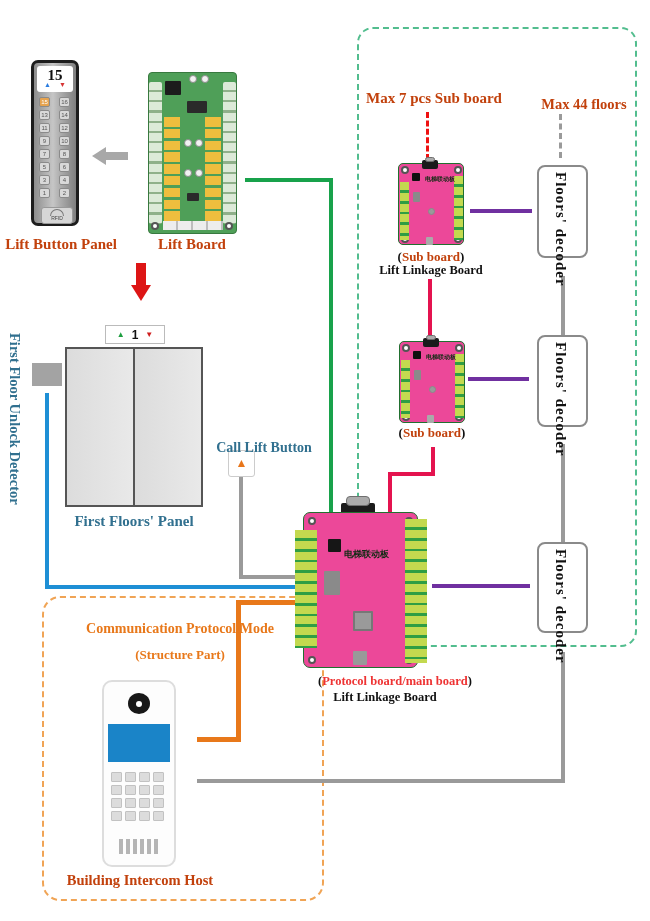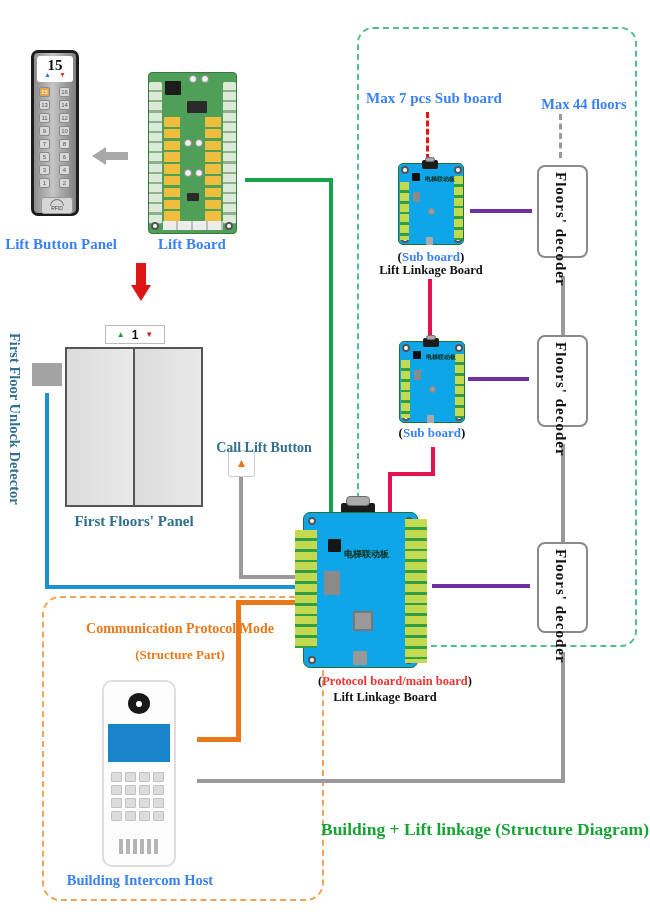--- a/index.html
+++ b/index.html
@@ -1,32 +1,32 @@
 <!DOCTYPE html>
 <html><head>
 <meta charset="utf-8">
 <style>
   html,body{margin:0;padding:0;background:#fff;}
   .canvas{position:relative;width:650px;height:921px;background:#fff;overflow:hidden;
           font-family:"Liberation Serif", serif;}
   .line{position:absolute;z-index:2;}
   .lbl{position:absolute;font-weight:bold;text-align:center;z-index:4;}
-  .blue{color:#3b82f6;}
+  .blue{color:#c2410c;}
   .steel{color:#31708f;}
   .green-t{color:#18a335;}
   .orange-t{color:#e8781a;}
 
   
   .gather-box{position:absolute;left:357px;top:27px;width:276px;height:616px;
     border:2px dashed #52bd8e;border-radius:16px;z-index:0;}
   .proto-box{position:absolute;left:42px;top:596px;width:278px;height:301px;
     border:2px dashed #f0a455;border-radius:18px;z-index:0;}
 
   
-  .panel{position:absolute;left:31px;top:50px;width:48px;height:166px;
+  .panel{position:absolute;left:31px;top:60px;width:48px;height:166px;
     background:linear-gradient(90deg,#8d8d8d,#c6c6c6 45%,#b0b0b0 60%,#7f7f7f);
     border:3px solid #1d1d1d;border-radius:7px;box-sizing:border-box;z-index:3;}
   .panel-display{position:absolute;left:3px;top:3px;width:36px;height:26px;background:#fff;
     border-radius:3px;display:flex;flex-direction:column;align-items:center;justify-content:center;}
   .panel-display .num{font-weight:bold;font-size:15px;line-height:13px;color:#111;}
   .panel-display .tris{display:flex;gap:8px;font-size:7px;line-height:7px;}
   .pgrid{position:absolute;left:5px;top:34px;display:grid;
     grid-template-columns:11px 11px;column-gap:9px;row-gap:3px;}
   .pbtn{width:11px;height:10px;background:#d9d9d9;border:1px solid #8a8a8a;border-radius:2px;
     box-sizing:border-box;font-size:6px;line-height:8px;text-align:center;color:#555;
@@ -62,21 +62,21 @@
   .door.r{border-left:1px solid #555;}
   .detector{position:absolute;left:32px;top:363px;width:30px;height:23px;background:#a3a3a3;z-index:3;}
   .vtext{position:absolute;writing-mode:vertical-rl;font-weight:bold;z-index:4;}
 
   
   .callbtn{position:absolute;left:228px;top:450px;width:25px;height:25px;background:#fff;
     border:1px solid #ccc;border-radius:3px;display:flex;align-items:center;justify-content:center;
     font-size:12px;color:#e8761a;z-index:3;}
 
   
-  .pcb{position:absolute;background:#0ea5e9;border-radius:5px;z-index:3;border:1px solid #20702f;box-sizing:border-box;}
+  .pcb{position:absolute;background:#ec4899;border-radius:5px;z-index:3;border:1px solid #20702f;box-sizing:border-box;}
   .hole{position:absolute;width:8px;height:8px;border-radius:50%;background:#fff;border:2px solid #555;box-sizing:border-box;}
   .terms{position:absolute;background:repeating-linear-gradient(180deg,#c3d94f 0 8px,#2f9e44 8px 10.8px);}
   .boardtxt{position:absolute;font-weight:bold;color:#0e2b12;font-size:6px;line-height:6px;white-space:nowrap;}
   .db9base{position:absolute;background:#1b1b1b;border-radius:2px;z-index:3;}
   .db9{position:absolute;background:#ababab;border:1px solid #6f6f6f;border-radius:4px;box-sizing:border-box;z-index:3;}
 
   
   .decoder{position:absolute;width:51px;background:#fff;border:2px solid #8a8a8a;border-radius:8px;
     box-sizing:border-box;z-index:2;}
   .dec-text{position:absolute;writing-mode:vertical-rl;font-weight:bold;font-size:15px;color:#111;
@@ -279,21 +279,20 @@
         <span class="key"></span>
       <span class="key"></span>
         <span class="key"></span>
         <span class="key"></span>
         <span class="key"></span>
     </div>
     <div class="speaker"></div>
   </div>
   <div class="lbl blue" style="left:66px;top:872px;width:148px;font-size:14.5px;white-space:nowrap;">Building Intercom Host</div>
 
-  <div class="lbl green-t" style="left:320px;top:819px;width:330px;font-size:17.5px;white-space:nowrap;">Building + Lift linkage (Structure Diagram)</div>
 
   <div class="line" style="left:245px;top:178px;width:88px;height:4px;background:#18a24b;"></div>
   <div class="line" style="left:329px;top:178px;width:4px;height:334px;background:#18a24b;"></div>
 
   <div class="line" style="left:45px;top:393px;width:4px;height:196px;background:#1e8fd5;"></div>
   <div class="line" style="left:45px;top:585px;width:265px;height:4px;background:#1e8fd5;"></div>
 
   <div class="line" style="left:239px;top:474px;width:4px;height:105px;background:#9a9a9a;"></div>
   <div class="line" style="left:239px;top:575px;width:71px;height:4px;background:#9a9a9a;"></div>
 

